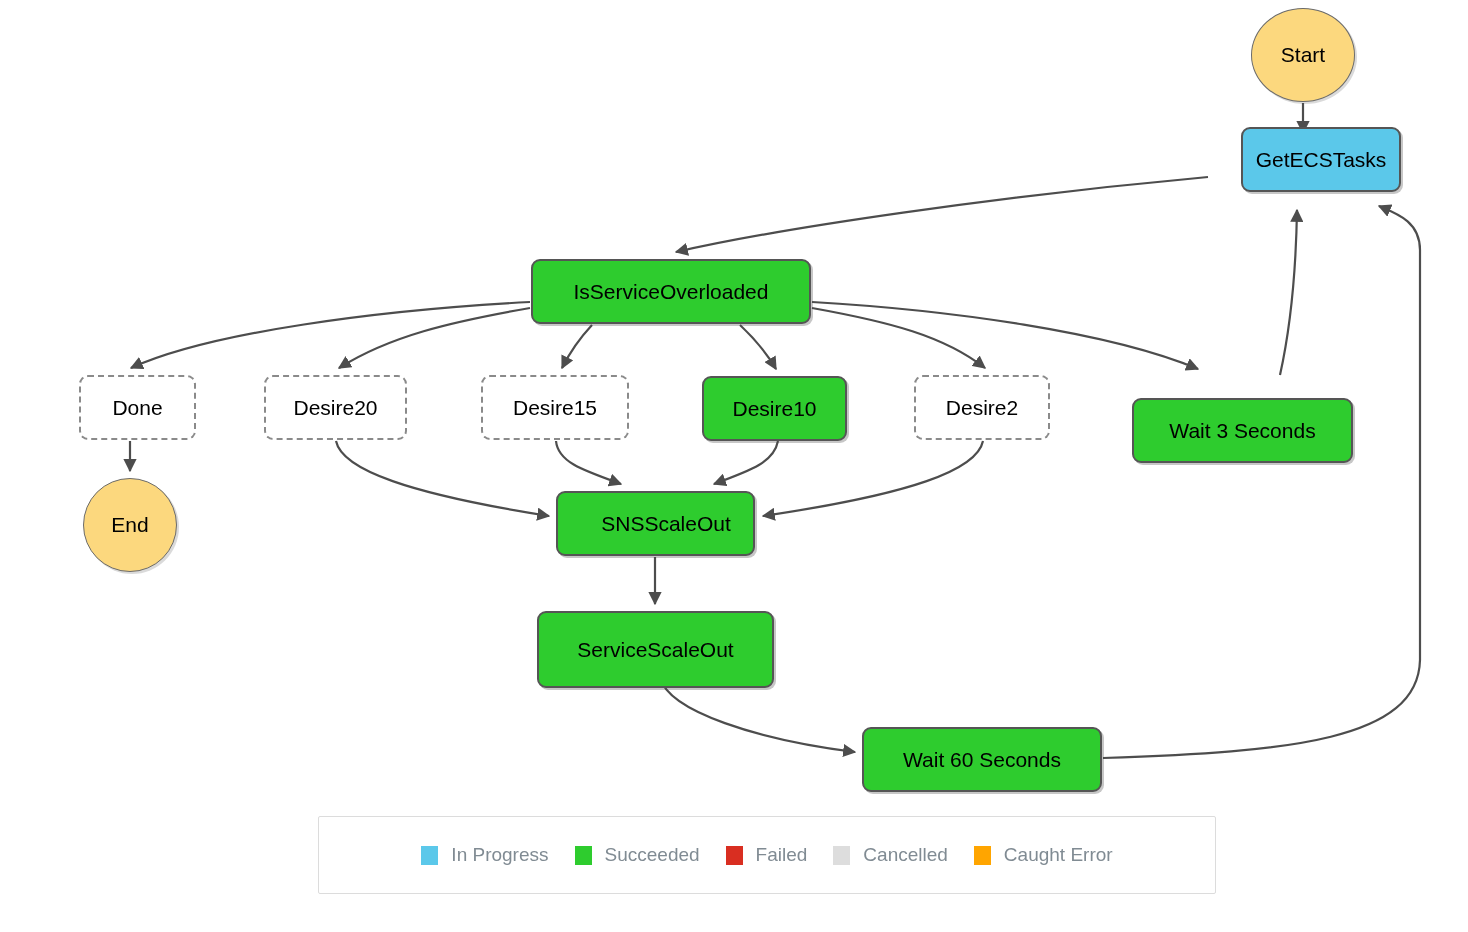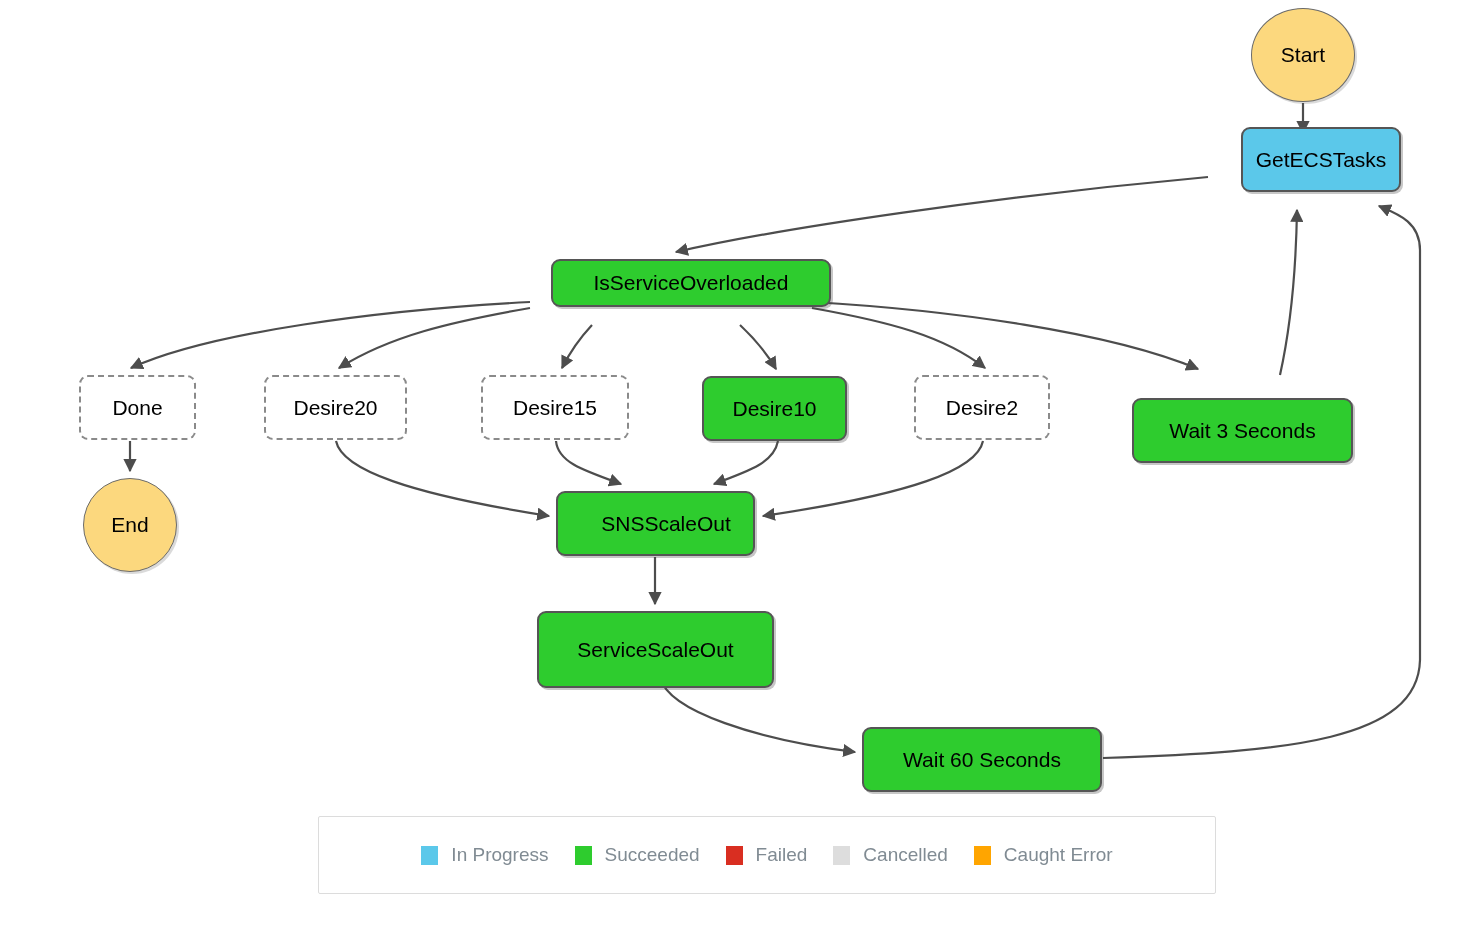--- a/index.html
+++ b/index.html
@@ -125,21 +125,21 @@
   </svg>
 
   <div class="node circle" style="left:1251px; top:8px; width:104px; height:94px;">
     <span>Start</span>
   </div>
 
   <div class="node box blue" style="left:1209px; top:127px; width:160px; height:65px;margin-left:32px;">
     <span>GetECSTasks</span>
   </div>
 
-  <div class="node box green" style="left:551px; top:259px; width:280px; height:48px;">
+  <div class="node box green" style="left:531px; top:259px; width:280px; height:65px;">
     <span>IsServiceOverloaded</span>
   </div>
 
   <div class="node box dashed" style="left:79px; top:375px; width:117px; height:65px;align-items:center;">
     <span>Done</span>
   </div>
 
   <div class="node box dashed" style="left:264px; top:375px; width:143px; height:65px;">
     <span>Desire20</span>
   </div>

